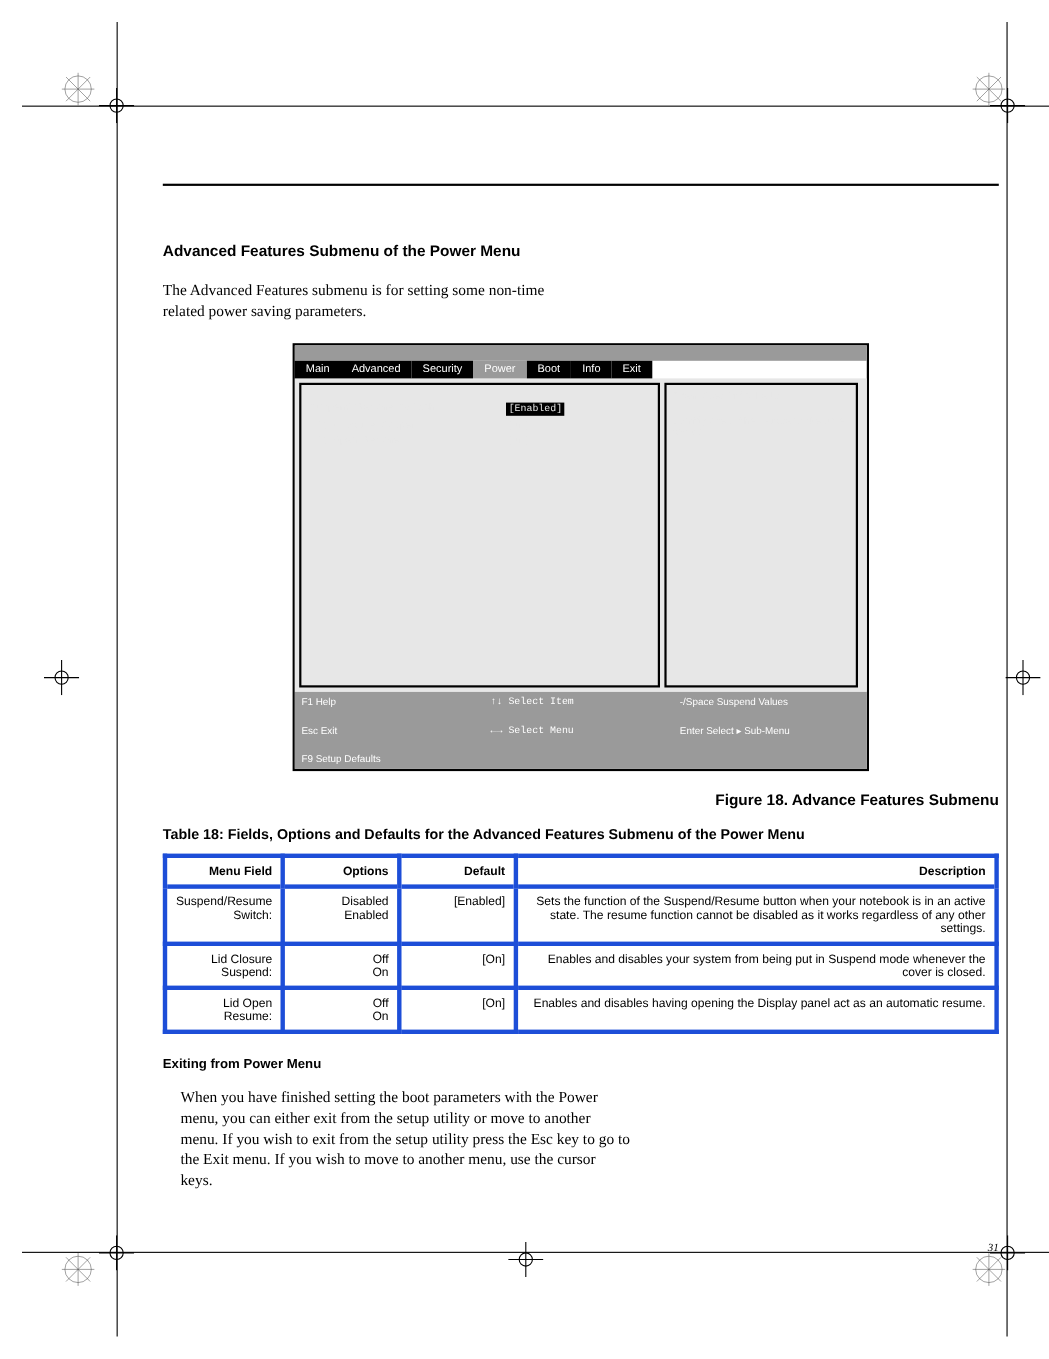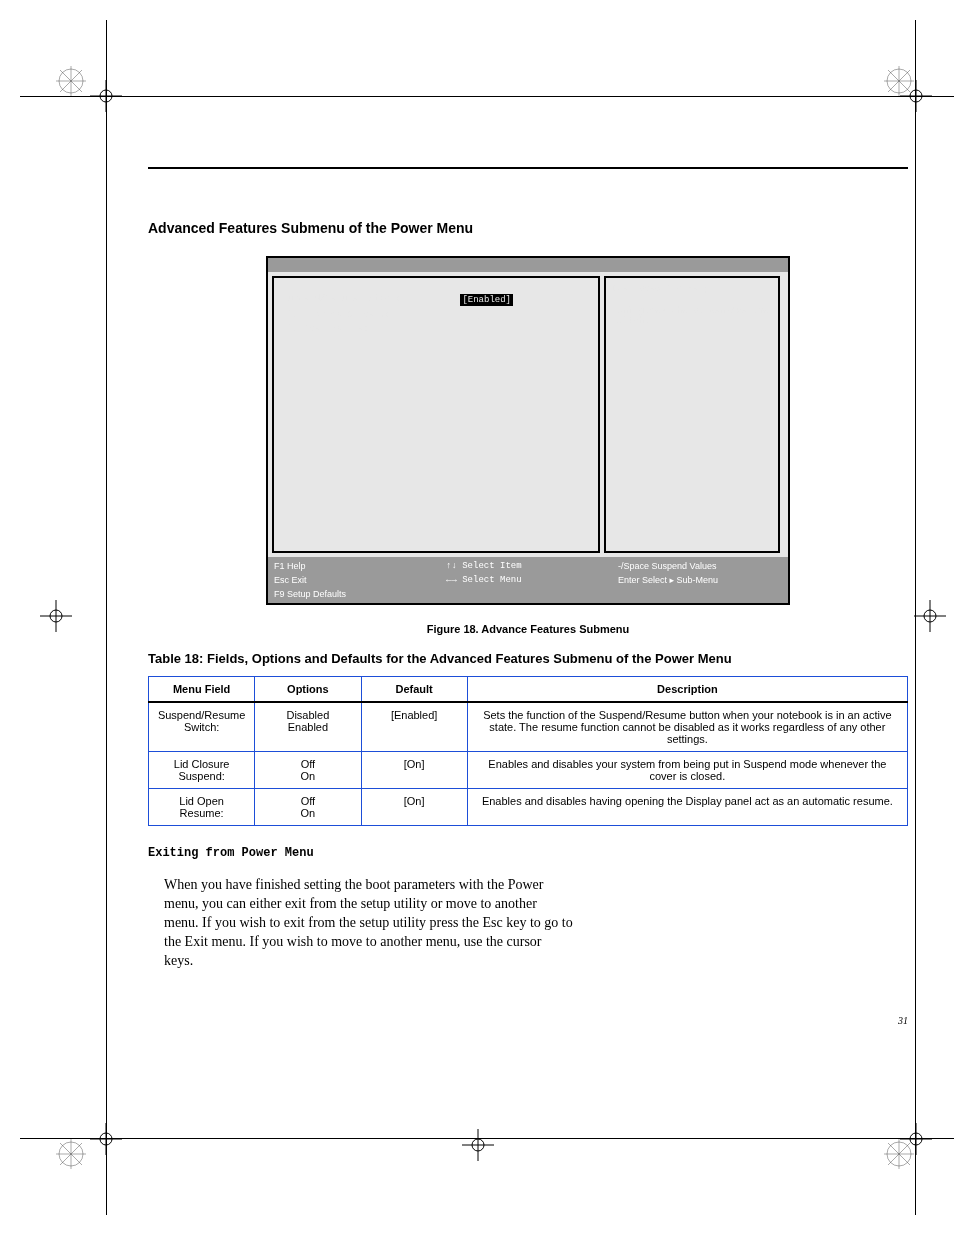--- a/index.html
+++ b/index.html
@@ -21,29 +21,29 @@
   .bios-menu{display:flex;height:16px;font-family:Arial,Helvetica,sans-serif;font-size:10px;color:#fff}
   .bios-menu div{padding:0 10px;line-height:16px;background:#000}
   .bios-menu div.active{background:#9a9a9a;color:#fff}
   .bios-body{display:flex;background:#e7e7e7;height:285px}
   .bios-left{flex:0 0 63%;border:2px solid #000;margin:4px 2px 4px 4px;box-sizing:border-box;position:relative;font-family:"Courier New",monospace;font-size:9px;color:#e7e7e7}
   .bios-right{flex:0 0 34%;border:2px solid #000;margin:4px 4px 4px 2px;box-sizing:border-box;font-family:"Courier New",monospace;font-size:9px;color:#e7e7e7}
   .bios-left .row{display:flex;padding:2px 8px}
   .bios-left .row .l{flex:0 0 58%}
   .bios-left .row .v{flex:0 0 42%}
   .hlv{background:#000;color:#e7e7e7;display:inline-block;padding:1px 2px}
-  .bios-foot{background:#9a9a9a;font-family:Arial,Helvetica,sans-serif;font-size:9px;color:#fff;padding:4px 6px;display:grid;grid-template-columns:1fr 1fr 1fr;gap:4px 8px}
+  .bios-foot{background:#9a9a9a;font-family:Arial,Helvetica,sans-serif;font-size:9px;color:#fff;padding:4px 6px;display:grid;grid-template-columns:1fr 1fr 1fr;gap:16px 8px}
   .bios-foot span{white-space:nowrap}
-  .fig-cap{font-family:Arial,Helvetica,sans-serif;font-weight:bold;font-size:11px;text-align:center;margin:18px 0 16px 0}
+  .fig-cap{font-family:Arial,Helvetica,sans-serif;font-weight:bold;font-size:14px;text-align:right;margin:18px 0 16px 0}
   .tbl-cap{font-family:Arial,Helvetica,sans-serif;font-weight:bold;font-size:13px;margin:0 0 10px 0}
   
   table.t18{width:100%;border-collapse:collapse;font-family:Arial,Helvetica,sans-serif;font-size:11px}
-  table.t18 th,table.t18 td{border:1px solid #1d4ed8;padding:6px 8px;vertical-align:top;text-align:center}
+  table.t18 th,table.t18 td{border:4px solid #1d4ed8;padding:6px 8px;vertical-align:top;text-align:right}
   table.t18 th{font-weight:bold;border-bottom:2px solid #000}
-  h5.sub{font-family:Liberation Mono, monospace;font-weight:bold;font-size:12px;margin:20px 0 4px 0}
+  h5.sub{font-family:Liberation Sans, sans-serif;font-weight:bold;font-size:12px;margin:20px 0 4px 0}
   .exit{font-size:14px;line-height:1.35;margin:16px;max-width:410px}
   .pn{position:absolute;right:0;bottom:-40px;font-style:italic;font-size:10px}
   .arr{font-family:Liberation Mono, monospace}
 </style>
 </head>
 <body>
 
 <div class="page">
 
   <div class="burst" style="left:56px;top:66px">
@@ -157,23 +157,33 @@
 
   <div style="position:absolute;left:106px;top:20px;bottom:20px;width:0;border-left:1px solid #000"></div>
   <div style="position:absolute;right:38px;top:20px;bottom:20px;width:0;border-left:1px solid #000"></div>
   <div style="position:absolute;left:20px;right:0;top:96px;height:0;border-top:1px solid #000"></div>
   <div style="position:absolute;left:20px;right:0;bottom:96px;height:0;border-top:1px solid #000"></div>
 
   <div class="hr-line"></div>
 
   <div class="content">
     <h4 class="sec">Advanced Features Submenu of the Power Menu</h4>
+    <p class="intro">The Advanced Features submenu is for setting some non-time related power saving parameters.</p>
 
     <div class="bios-wrap">
       <div class="bios-top"></div>
+      <div class="bios-menu">
+        <div>Main</div>
+        <div>Advanced</div>
+        <div>Security</div>
+        <div class="active">Power</div>
+        <div>Boot</div>
+        <div>Info</div>
+        <div>Exit</div>
+      </div>
       <div class="bios-body">
         <div class="bios-left">
           <div style="height:14px"></div>
           <div class="row">
             <span class="l">Suspend/Resume Switch:</span>
             <span class="v"><span class="hlv">[Enabled]</span></span>
           </div>
           <div class="row">
             <span class="l">Lid Closure Suspend:</span>
             <span class="v">[On]</span>

